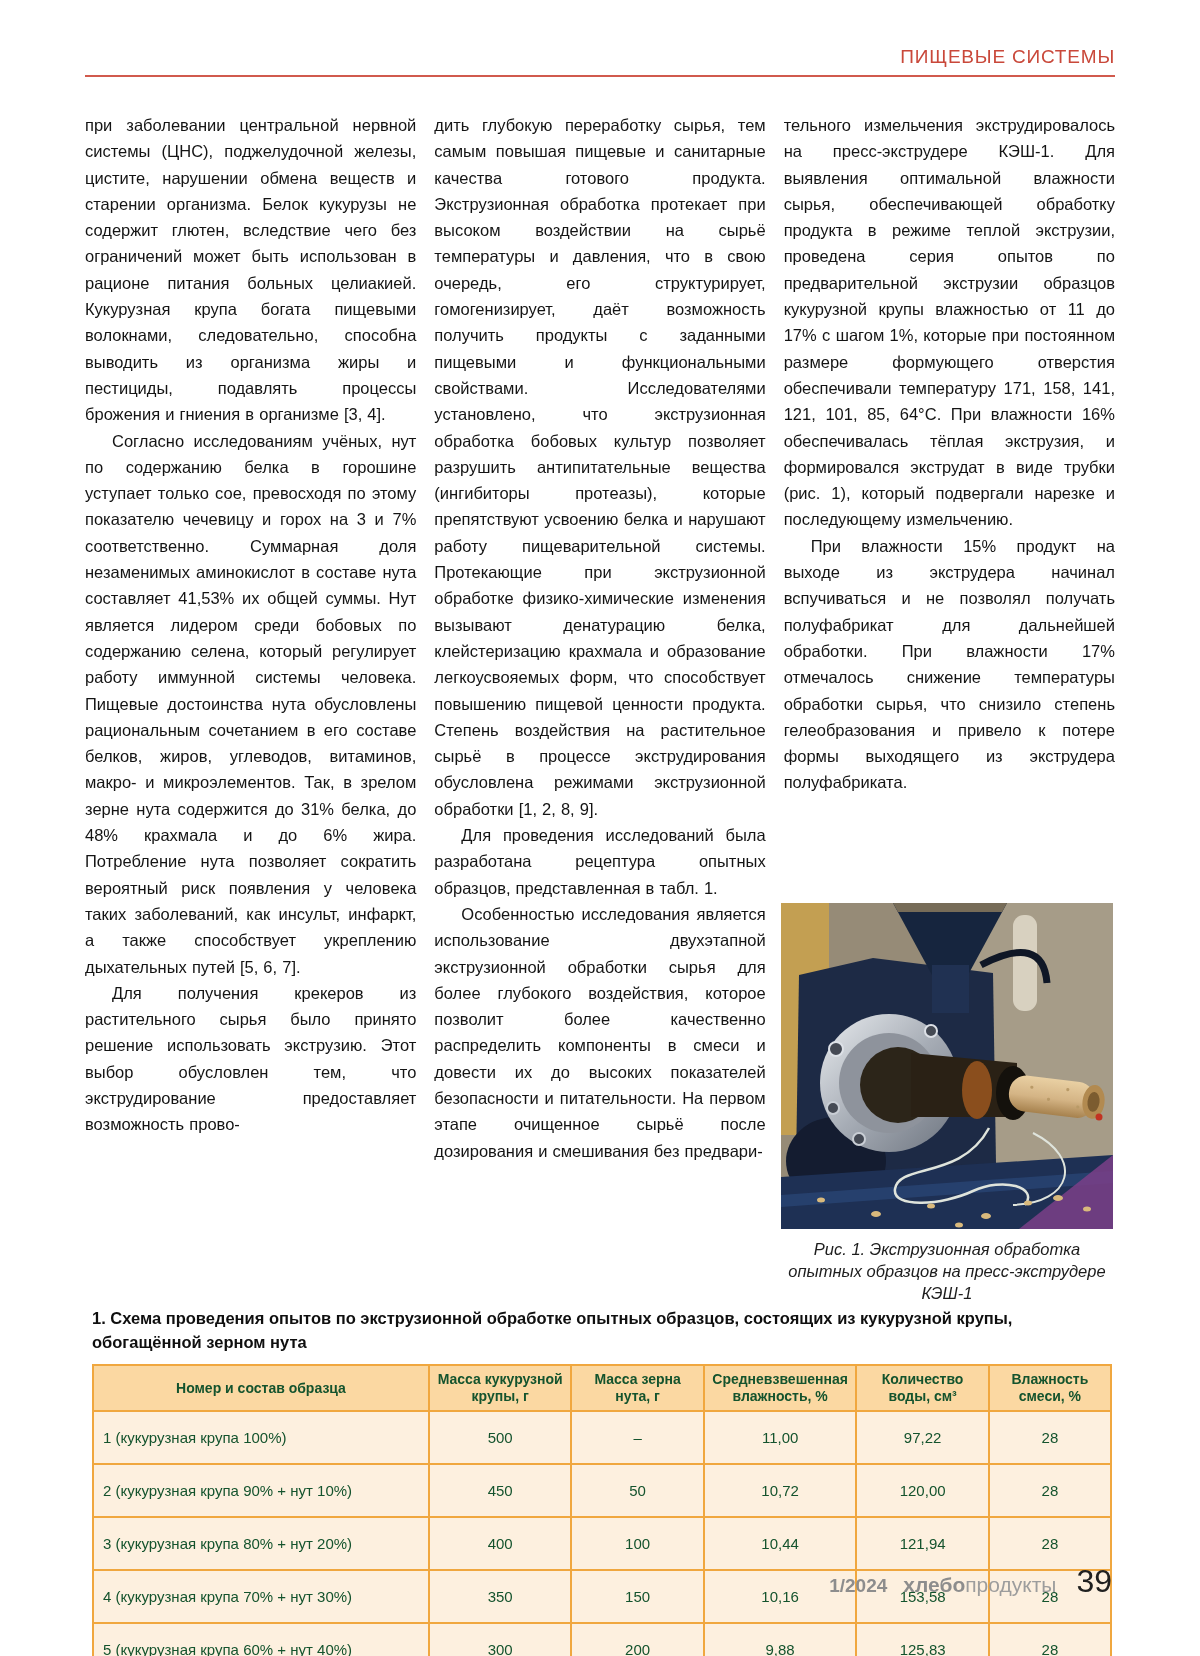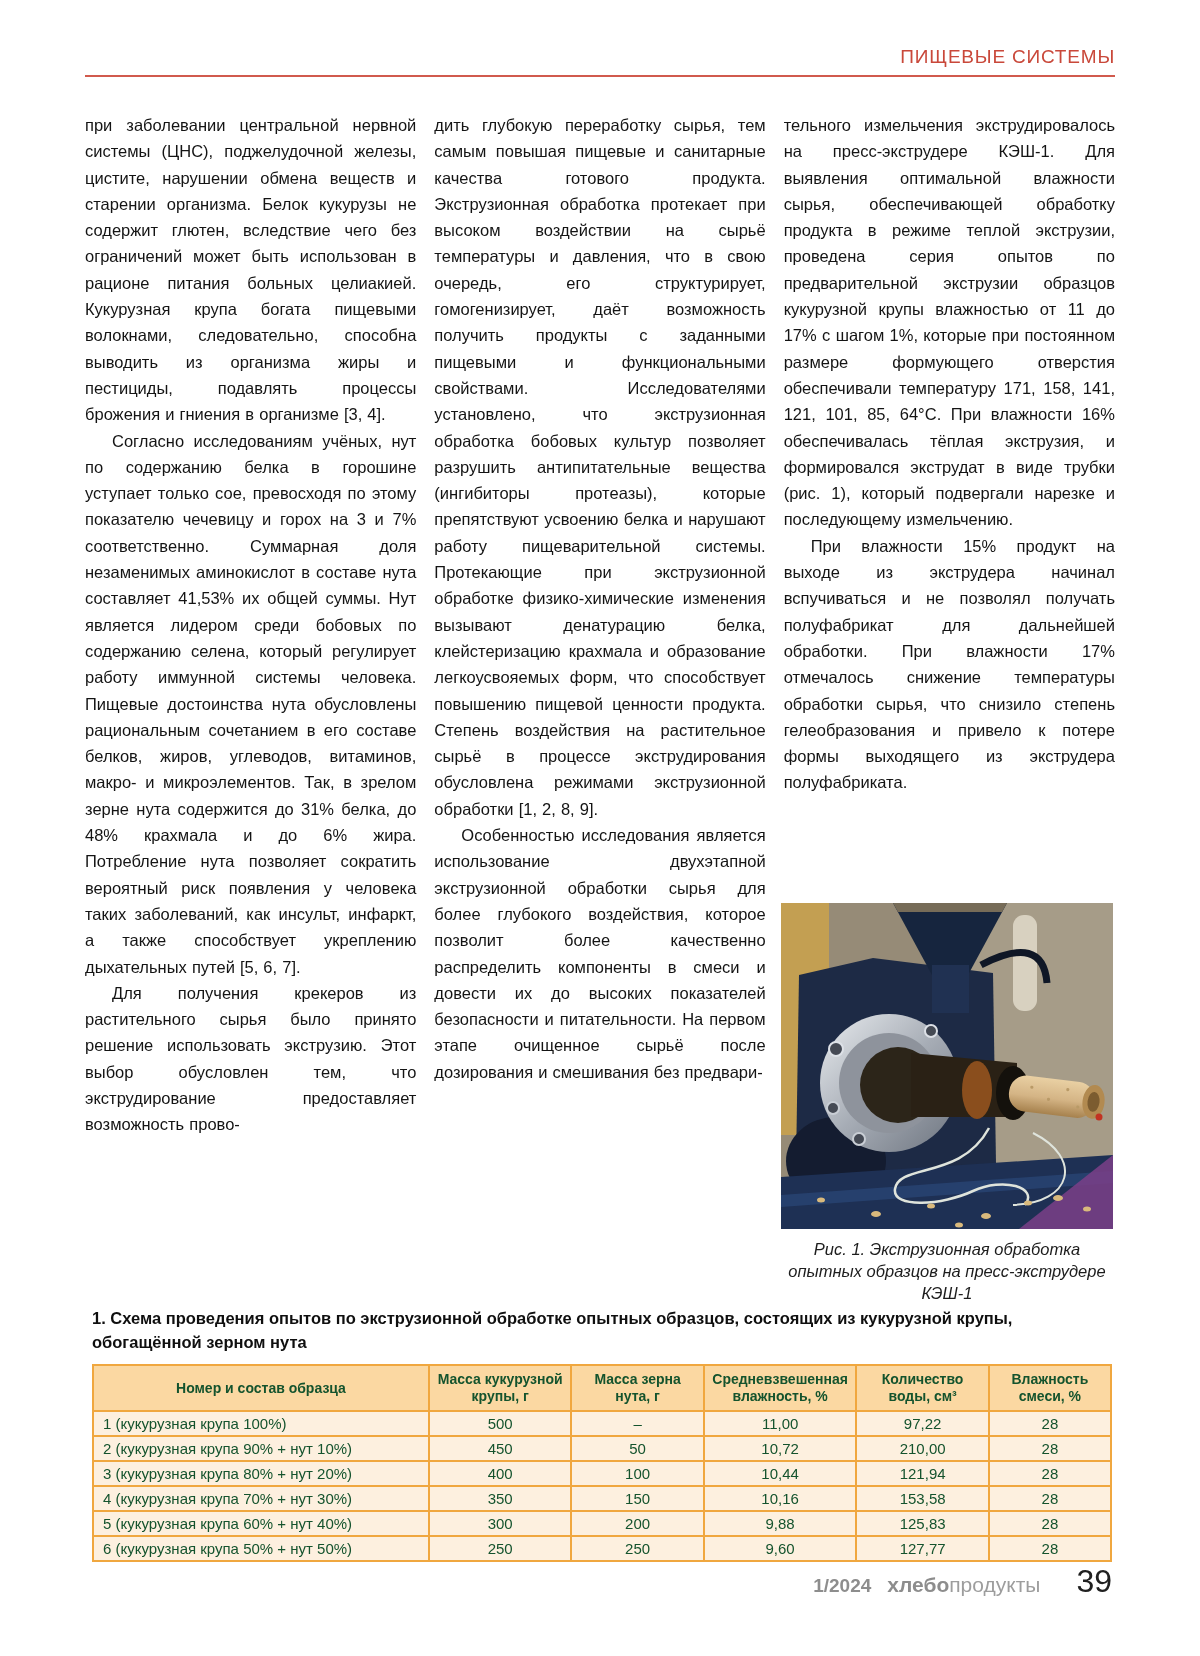--- a/index.html
+++ b/index.html
@@ -21,47 +21,48 @@
   .caption{margin-top:9px;font-style:italic;font-size:16.5px;line-height:22px;color:#1d1d1d;
     text-align:center;}
 
   .table-title{position:absolute;left:92px;top:1306px;width:1020px;font-weight:bold;
     font-size:16.5px;line-height:24px;color:#0f0f0f;}
   .exp-table{position:absolute;left:92px;top:1364px;width:1020px;border-collapse:collapse;
     background:#fdf0df;color:#14532d;}
   .exp-table th{background:#fbd8a2;font-weight:bold;font-size:14px;line-height:17px;
     padding:5px 4px;}
   .exp-table th,.exp-table td{border:2px solid #f0a73f;text-align:center;}
-  .exp-table td{font-size:15px;line-height:17px;padding:3px 6px;}
+  .exp-table td{font-size:15px;line-height:17px;padding:17px 6px;}
   .exp-table td.left{text-align:left;padding-left:9px;}
   .c-sample{width:33%;} .c-corn{width:14%;} .c-chick{width:13%;} .c-avg{width:15%;}
   .c-water{width:13%;} .c-moist{width:12%;}
 
   .footer{position:absolute;right:88px;top:1563px;display:flex;align-items:baseline;}
   .footer .issue{color:#8d8d8d;font-weight:bold;font-size:19px;margin-right:16px;}
   .footer .mag-b{color:#8d8d8d;font-weight:bold;font-size:21px;}
   .footer .mag-r{color:#9d9d9d;font-size:21px;}
-  .footer .pagenum{color:#202020;font-size:32px;margin-left:36px;}
+  .footer .pagenum{color:#202020;font-size:32px;margin-left:20px;}
 </style>
 </head>
 <body>
 
 <div class="page">
 
   <div class="section-header">ПИЩЕВЫЕ СИСТЕМЫ</div>
   <div class="header-rule"></div>
 
   <div class="columns">
     <div class="col">
       <p>при заболевании центральной нервной системы (ЦНС), поджелудочной железы, цистите, нарушении обмена веществ и старении организма. Белок кукурузы не содержит глютен, вследствие чего без ограничений может быть использован в рационе питания больных целиакией. Кукурузная крупа богата пищевыми волокнами, следовательно, способна выводить из организма жиры и пестициды, подавлять процессы брожения и гниения в организме [3, 4].</p>
       <p class="ind">Согласно исследованиям учёных, нут по содержанию белка в горошине уступает только сое, превосходя по этому показателю чечевицу и горох на 3 и 7% соответственно. Суммарная доля незаменимых аминокислот в составе нута составляет 41,53% их общей суммы. Нут является лидером среди бобовых по содержанию селена, который регулирует работу иммунной системы человека. Пищевые достоинства нута обусловлены рациональным сочетанием в его составе белков, жиров, углеводов, витаминов, макро- и микроэлементов. Так, в зрелом зерне нута содержится до 31% белка, до 48% крахмала и до 6% жира. Потребление нута позволяет сократить вероятный риск появления у человека таких заболеваний, как инсульт, инфаркт, а также способствует укреплению дыхательных путей [5, 6, 7].</p>
       <p class="ind">Для получения крекеров из растительного сырья было принято решение использовать экструзию. Этот выбор обусловлен тем, что экструдирование предоставляет возможность прово-</p>
     </div>
     <div class="col">
       <p>дить глубокую переработку сырья, тем самым повышая пищевые и санитарные качества готового продукта. Экструзионная обработка протекает при высоком воздействии на сырьё температуры и давления, что в свою очередь, его структурирует, гомогенизирует, даёт возможность получить продукты с заданными пищевыми и функциональными свойствами. Исследователями установлено, что экструзионная обработка бобовых культур позволяет разрушить антипитательные вещества (ингибиторы протеазы), которые препятствуют усвоению белка и нарушают работу пищеварительной системы. Протекающие при экструзионной обработке физико-химические изменения вызывают денатурацию белка, клейстеризацию крахмала и образование легкоусвояемых форм, что способствует повышению пищевой ценности продукта. Степень воздействия на растительное сырьё в процессе экструдирования обусловлена режимами экструзионной обработки [1, 2, 8, 9].</p>
+      <p class="ind">Для проведения исследований была разработана рецептура опытных образцов, представленная в табл. 1.</p>
       <p class="ind">Особенностью исследования является использование двухэтапной экструзионной обработки сырья для более глубокого воздействия, которое позволит более качественно распределить компоненты в смеси и довести их до высоких показателей безопасности и питательности. На первом этапе очищенное сырьё после дозирования и смешивания без предвари-</p>
     </div>
     <div class="col">
       <p>тельного измельчения экструдировалось на пресс-экструдере КЭШ-1. Для выявления оптимальной влажности сырья, обеспечивающей обработку продукта в режиме теплой экструзии, проведена серия опытов по предварительной экструзии образцов кукурузной крупы влажностью от 11 до 17% с шагом 1%, которые при постоянном размере формующего отверстия обеспечивали температуру 171, 158, 141, 121, 101, 85, 64°С. При влажности 16% обеспечивалась тёплая экструзия, и формировался экструдат в виде трубки (рис. 1), который подвергали нарезке и последующему измельчению.</p>
       <p class="ind">При влажности 15% продукт на выходе из экструдера начинал вспучиваться и не позволял получать полуфабрикат для дальнейшей обработки. При влажности 17% отмечалось снижение температуры обработки сырья, что снизило степень гелеобразования и привело к потере формы выходящего из экструдера полуфабриката.</p>
     </div>
   </div>
 
   <div class="figure">
     <svg class="photo" viewBox="0 0 332 326" xmlns="http://www.w3.org/2000/svg" preserveAspectRatio="none">
@@ -160,21 +161,21 @@
         <td>–</td>
         <td>11,00</td>
         <td>97,22</td>
         <td>28</td>
       </tr>
       <tr>
         <td class="left">2 (кукурузная крупа 90% + нут 10%)</td>
         <td>450</td>
         <td>50</td>
         <td>10,72</td>
-        <td>210,00</td>
+        <td>120,00</td>
         <td>28</td>
       </tr>
       <tr>
         <td class="left">3 (кукурузная крупа 80% + нут 20%)</td>
         <td>400</td>
         <td>100</td>
         <td>10,44</td>
         <td>121,94</td>
         <td>28</td>
       </tr>

